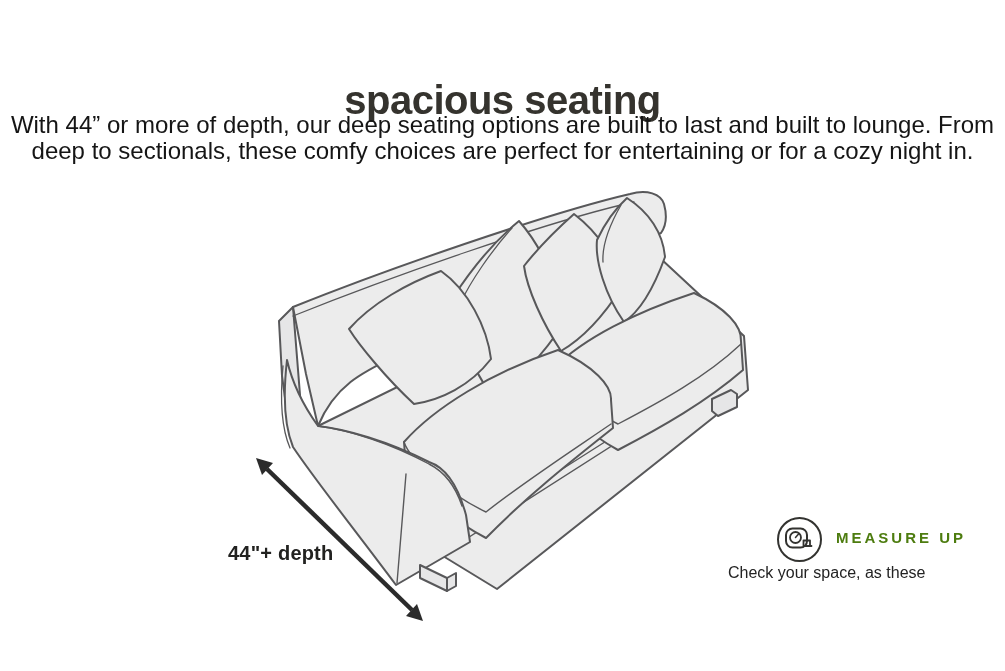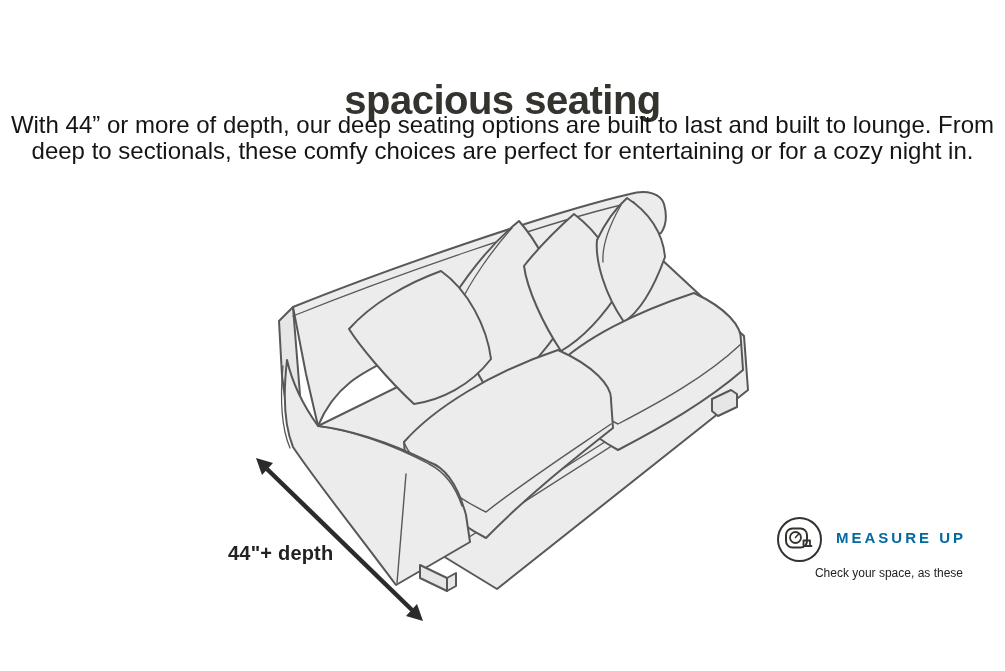--- a/index.html
+++ b/index.html
@@ -19,25 +19,25 @@
 
   svg.scene{position:absolute;left:0;top:0;}
 
   .depth-label{
     position:absolute;left:228px;top:542px;
     font-size:20px;font-weight:bold;color:#222220;letter-spacing:0.2px;
   }
 
   .measure-title{
     position:absolute;left:836px;top:529px;
-    font-size:15px;font-weight:bold;letter-spacing:3px;color:#0369a1;
+    font-size:15px;font-weight:bold;letter-spacing:3px;color:#4d7c0f;
   }
   .measure-note{
     position:absolute;left:728px;top:562px;width:235px;
-    text-align:right;font-size:12px;line-height:22px;color:#232323;
+    font-size:16px;line-height:22px;color:#232323;
   }
   .measure-icon{position:absolute;left:776px;top:516px;width:47px;height:47px;}
 </style>
 </head>
 <body>
 
 <div class="stage">
 
   <h1 class="title">spacious seating</h1>
 

